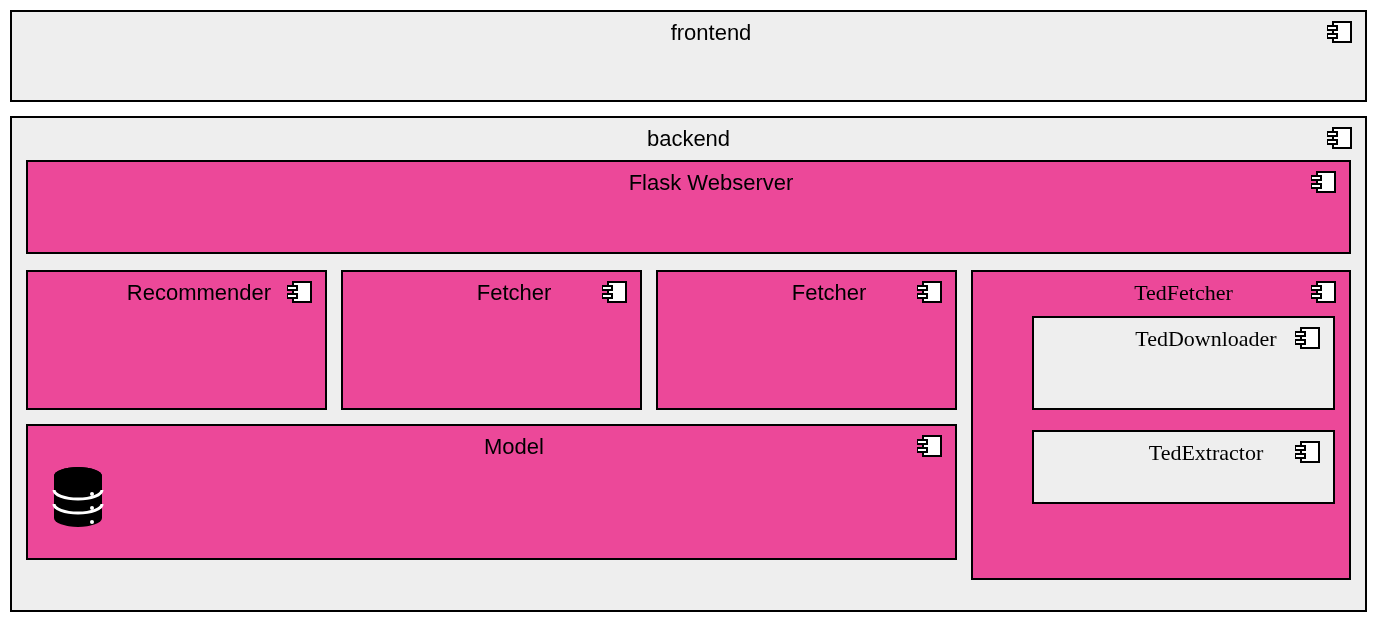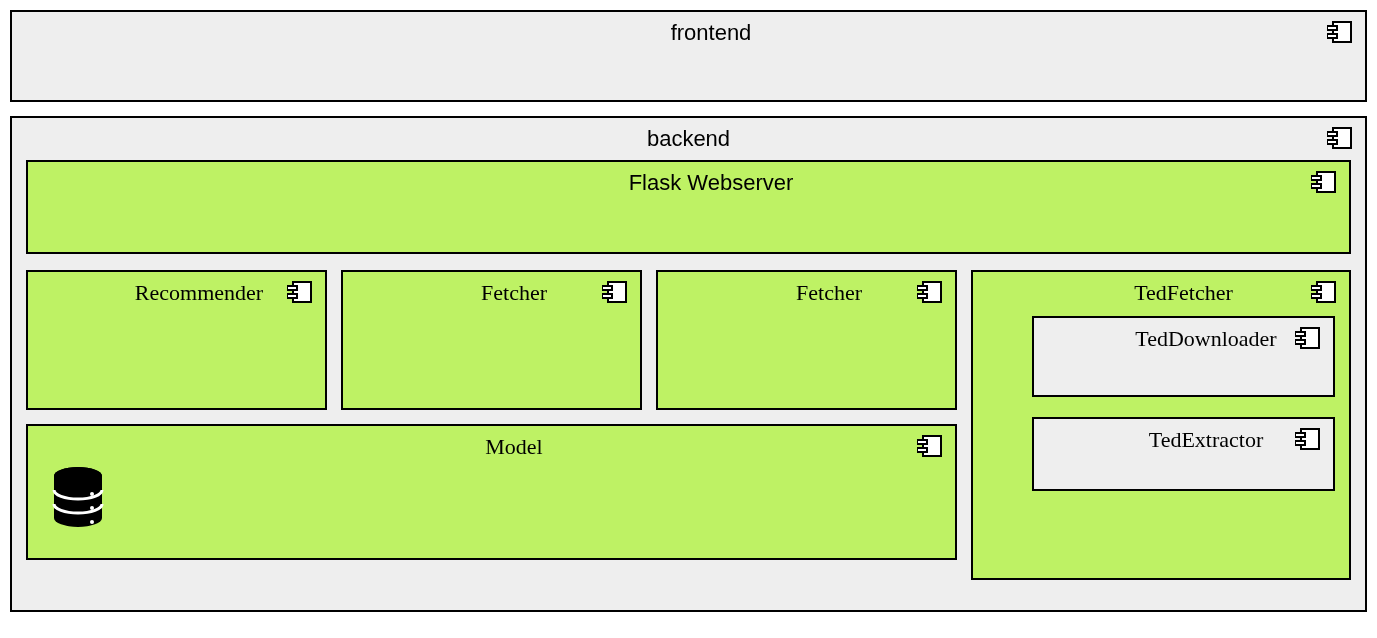--- a/index.html
+++ b/index.html
@@ -11,21 +11,21 @@
     background: #fff;
     width: 1377px;
     height: 638px;
   }
   .box {
     border: 2px solid #000;
     position: relative;
     padding-left: 45px;
   }
   .gray { background: #eeeeee; }
-  .white { background: #bef264; }
+  .white { background: #ec4899; }
   .title {
     text-align: center;
     padding: 8px 0 4px 0;
     font-size: 22px;
   }
   .comp-icon {
     position: absolute;
     top: 8px;
     right: 12px;
   }
@@ -50,21 +50,20 @@
   .row {
     display: flex;
     gap: 14px;
     margin-top: 16px;
     align-items: stretch;
   }
   .left-col {
     display: flex;
     flex-direction: column;
     flex: 1;
-    font-family: Liberation Serif, serif;
   }
   .top3 {
     display: flex;
     gap: 14px;
   }
   .small-box {
     flex: 1;
     height: 140px;
   }
   .model {
@@ -77,21 +76,21 @@
     left: 22px;
     top: 40px;
   }
   .right-col {
     width: 380px;
     height: 310px;
     font-family: Liberation Serif, serif;
   }
   .ted-inner {
     margin: 6px 14px 14px 14px;
-    height: 81px;
+    height: 94px;
   }
   .ted-inner2 {
     margin: 20px 14px 8px 14px;
     height: 74px;
   }
 </style>
 </head>
 <body>
 
 <div class="box gray frontend">

